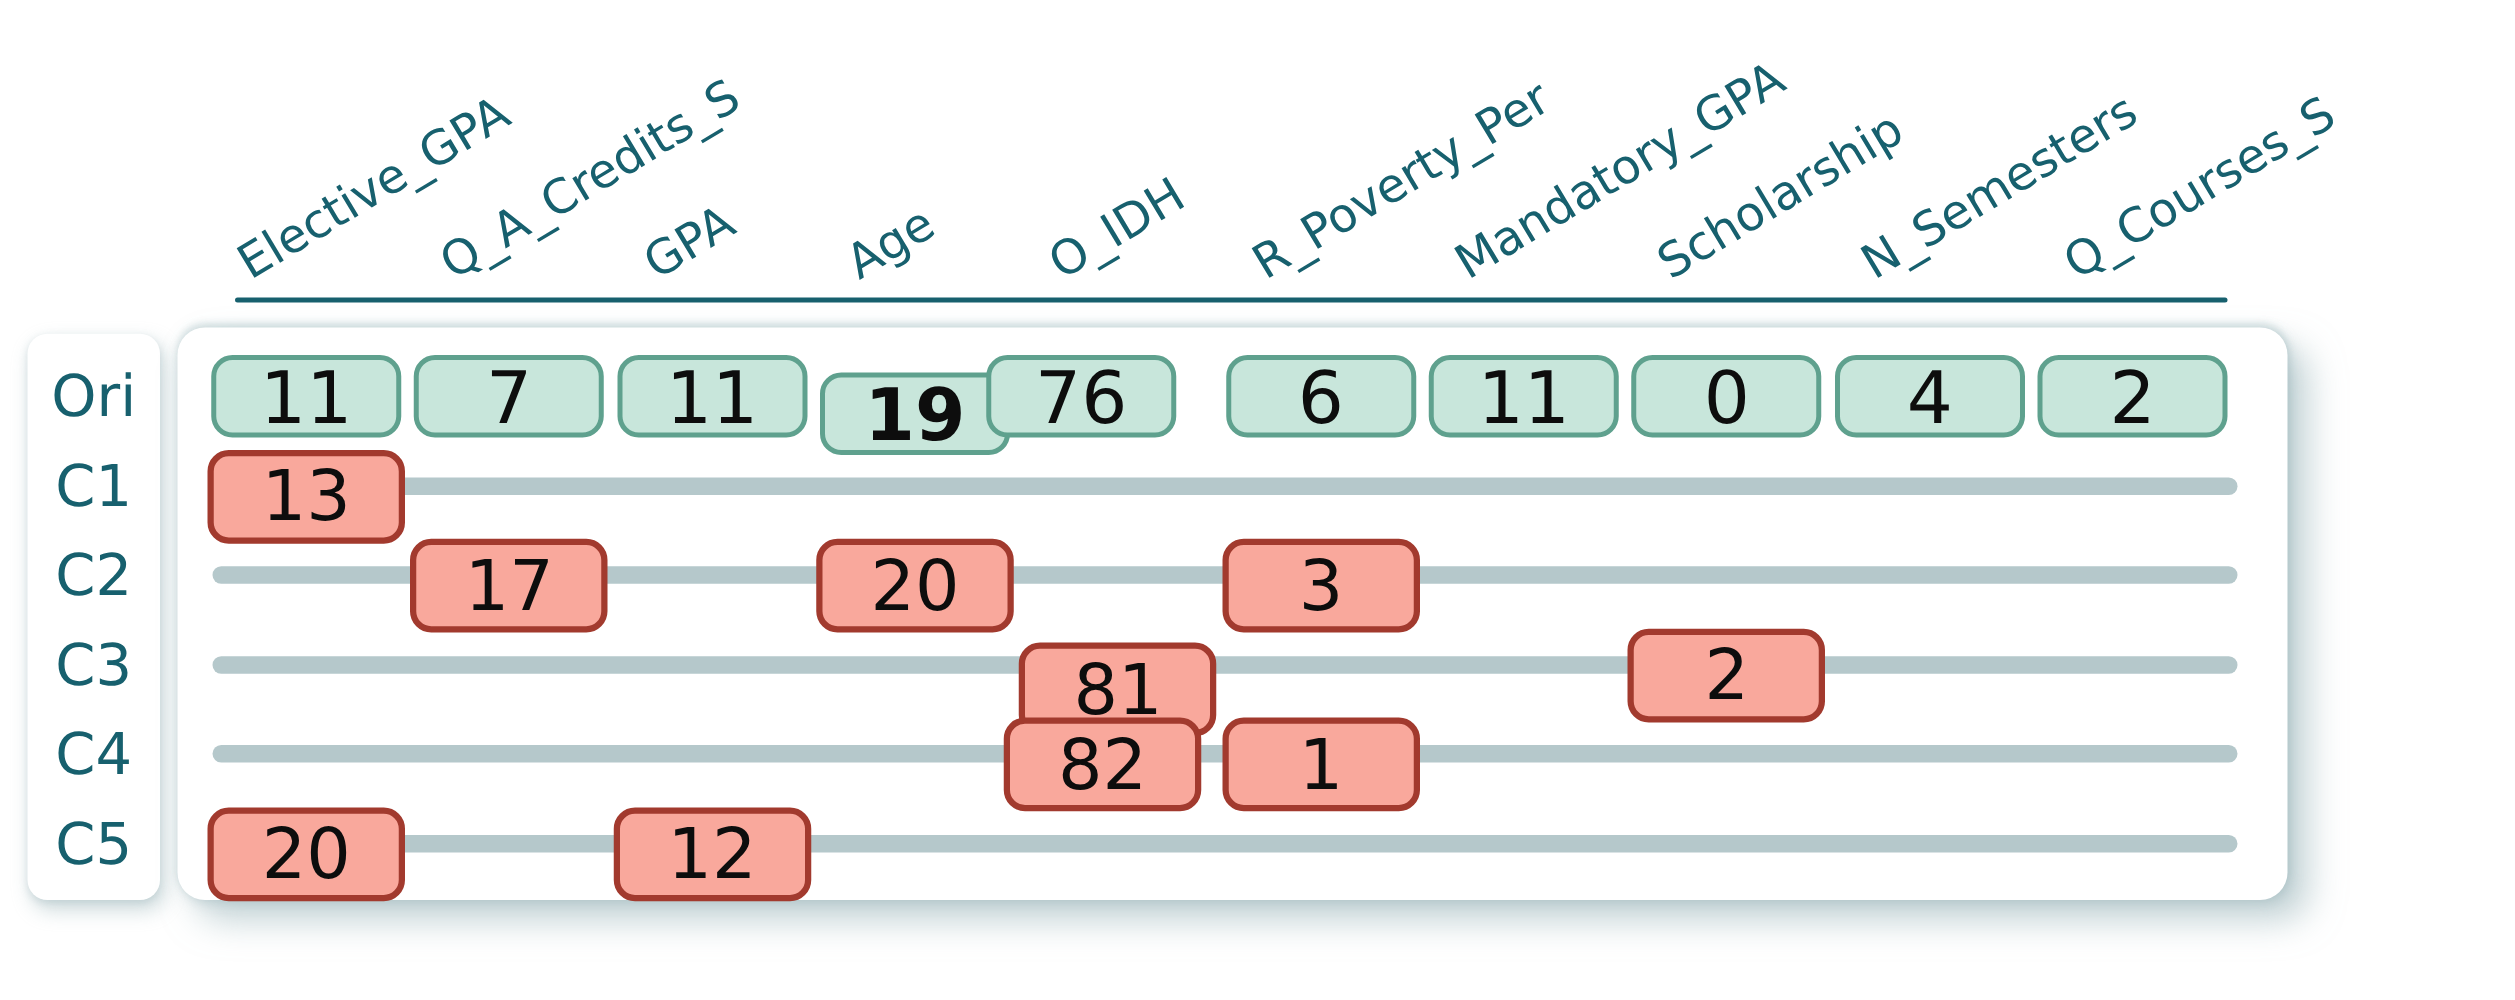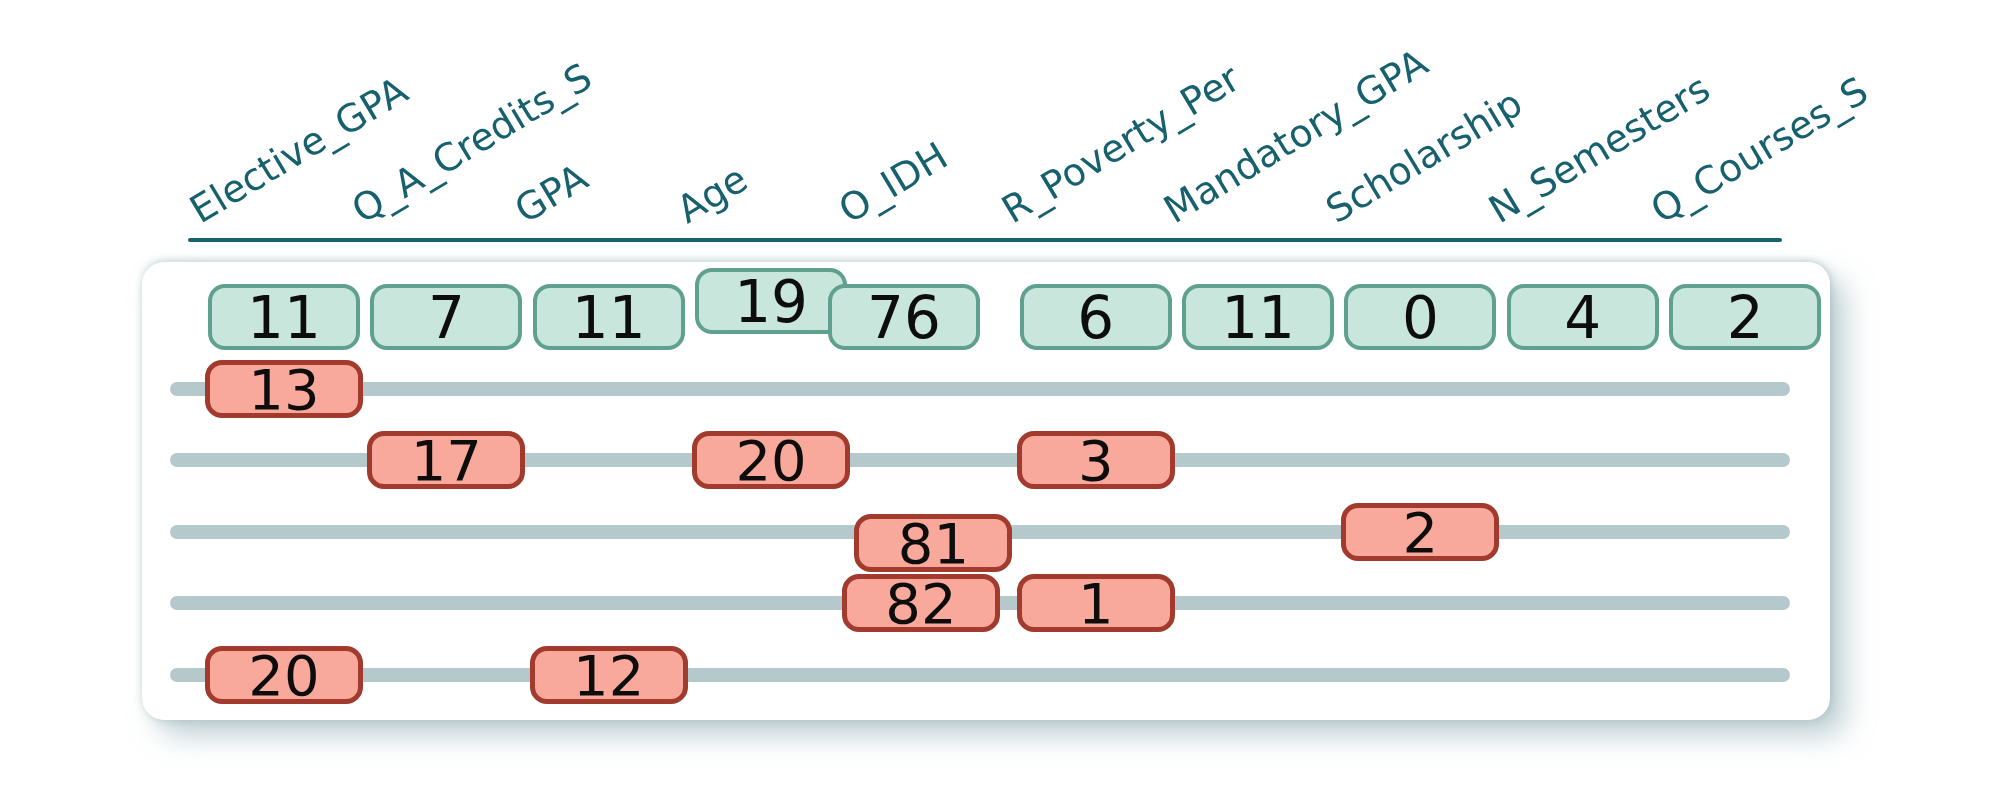--- a/index.html
+++ b/index.html
@@ -46,29 +46,28 @@
                0 -3px 6px rgba(160,190,192,.35);
   }
   .track{
     position:absolute;left:28px;width:1620px;height:14px;border-radius:7px;
     background:var(--track);
   }
   .pill{
     position:absolute;display:flex;align-items:center;justify-content:center;
     box-sizing:border-box;line-height:1;color:var(--valtext);
     padding-top:2px;
-    margin-left:39px;
   }
   .pill.ori{
     width:152px;height:66px;border-radius:17px;
     background:var(--ofill);border:4px solid var(--obord);
     font-size:58px;
   }
   .pill.cf{
-    width:158px;height:58px;border-radius:17px;
+    width:158px;height:75px;border-radius:17px;
     background:var(--cfill);border:5px solid var(--cbord);
     font-size:56px;
   }
 </style>
 </head>
 <body>
 
 <div class="stage">
   <div id="header">
       <div class="col-label" style="left: 205px; top: 188px;">Elective_GPA</div>
@@ -76,26 +75,36 @@
       <div class="col-label" style="left: 529.7px; top: 188px;">GPA</div>
       <div class="col-label" style="left: 692.05px; top: 188px;">Age</div>
       <div class="col-label" style="left: 854.4px; top: 188px;">O_IDH</div>
       <div class="col-label" style="left: 1016.75px; top: 188px;">R_Poverty_Per</div>
       <div class="col-label" style="left: 1179.1px; top: 188px;">Mandatory_GPA</div>
       <div class="col-label" style="left: 1341.45px; top: 188px;">Scholarship</div>
       <div class="col-label" style="left: 1503.8px; top: 188px;">N_Semesters</div>
       <div class="col-label" style="left: 1666.15px; top: 188px;">Q_Courses_S</div>
     </div>
   <div class="axis-line"></div>
+  <div class="label-card">
+    <div id="rowlabels">
+        <div class="row-label" style="top: 20px;">Ori</div>
+        <div class="row-label" style="top: 91.5px;">C1</div>
+        <div class="row-label" style="top: 163px;">C2</div>
+        <div class="row-label" style="top: 234.5px;">C3</div>
+        <div class="row-label" style="top: 306px;">C4</div>
+        <div class="row-label" style="top: 377.5px;">C5</div>
+      </div>
+  </div>
   <div class="main-card">
     <div id="rows">
         <div class="pill ori" style="left: 27px; top: 22px;">11</div>
         <div class="pill ori" style="left: 189.35px; top: 22px;">7</div>
         <div class="pill ori" style="left: 351.7px; top: 22px;">11</div>
-        <div class="pill ori" style="left: 514.05px; top: 6px;">19</div>
+        <div class="pill ori" style="left: 514.05px; top: 36px; font-weight: bold;">19</div>
         <div class="pill ori" style="left: 647px; top: 22px;">76</div>
         <div class="pill ori" style="left: 838.75px; top: 22px;">6</div>
         <div class="pill ori" style="left: 1001.1px; top: 22px;">11</div>
         <div class="pill ori" style="left: 1163.45px; top: 22px;">0</div>
         <div class="pill ori" style="left: 1325.8px; top: 22px;">4</div>
         <div class="pill ori" style="left: 1488.15px; top: 22px;">2</div>
         <div class="track" style="top: 119.5px;"></div>
         <div class="pill cf" style="left: 24px; top: 97.5px;">13</div>
         <div class="track" style="top: 191px;"></div>
         <div class="pill cf" style="left: 186.35px; top: 169px;">17</div>

